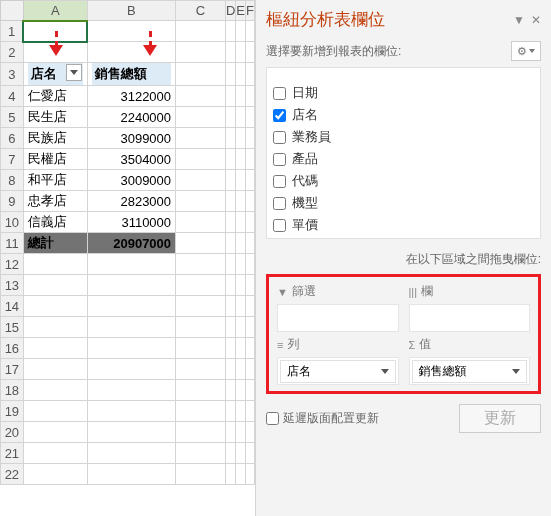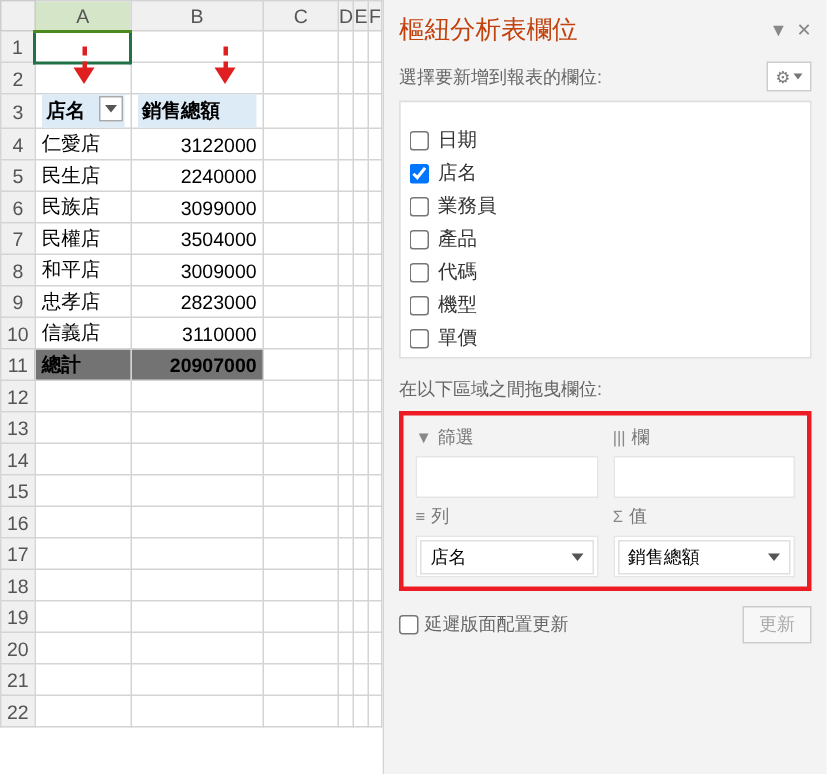--- a/index.html
+++ b/index.html
@@ -181,20 +181,21 @@
       height: 13px;
     }
     ::-webkit-scrollbar { width: 16px; }
     ::-webkit-scrollbar-track { background: #f0f0f0; }
     ::-webkit-scrollbar-thumb { background: #c8c8c8; }
     
     .drag-label {
       color: #666;
       font-size: 12px;
       margin: 12px 0 6px 0;
+      text-align: right;
     }
     
     .drop-grid {
       border: 3px solid #ed1c24;
       padding: 6px 8px;
       display: grid;
       grid-template-columns: 1fr 1fr;
       grid-template-rows: auto 28px auto 28px;
       column-gap: 10px;
       row-gap: 4px;
@@ -235,23 +236,23 @@
       justify-content: space-between;
       margin-top: 10px;
       font-size: 12px;
       color: #666;
       gap: 44px;
     }
     .footer label { display: flex; align-items: center; gap: 4px; }
     .update-btn {
       border: 1px solid #ccc;
       background: #f7f7f7;
-      padding: 3px 10px;
+      padding: 3px 24px;
       color: #aaa;
-      font-size: 12px;
+      font-size: 16px;
     }
   </style>
 </head>
 <body>
 
 <div class="spreadsheet">
   <table class="grid" id="grid">
       <tbody>
         <tr>
           <th class="corner"></th>

